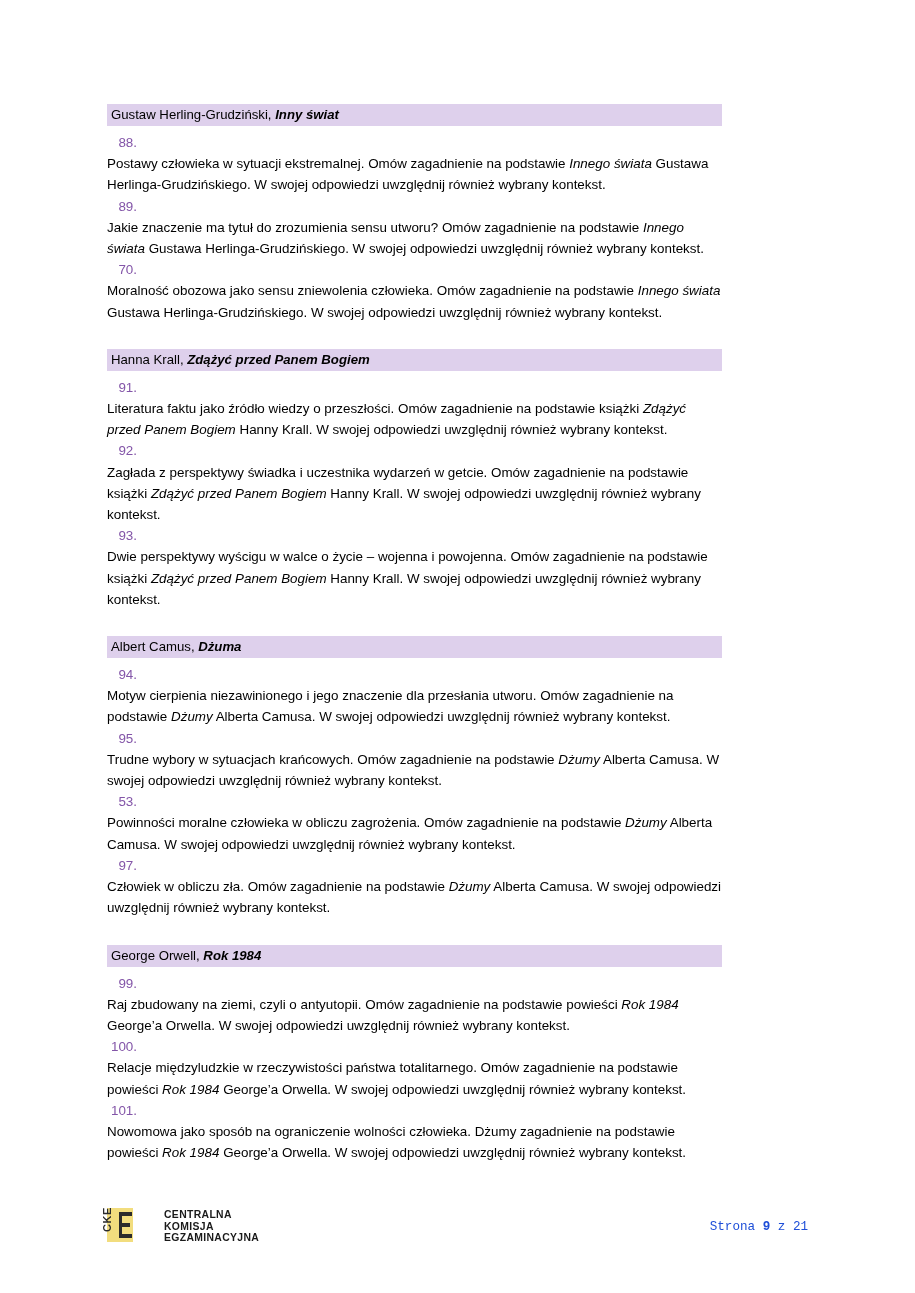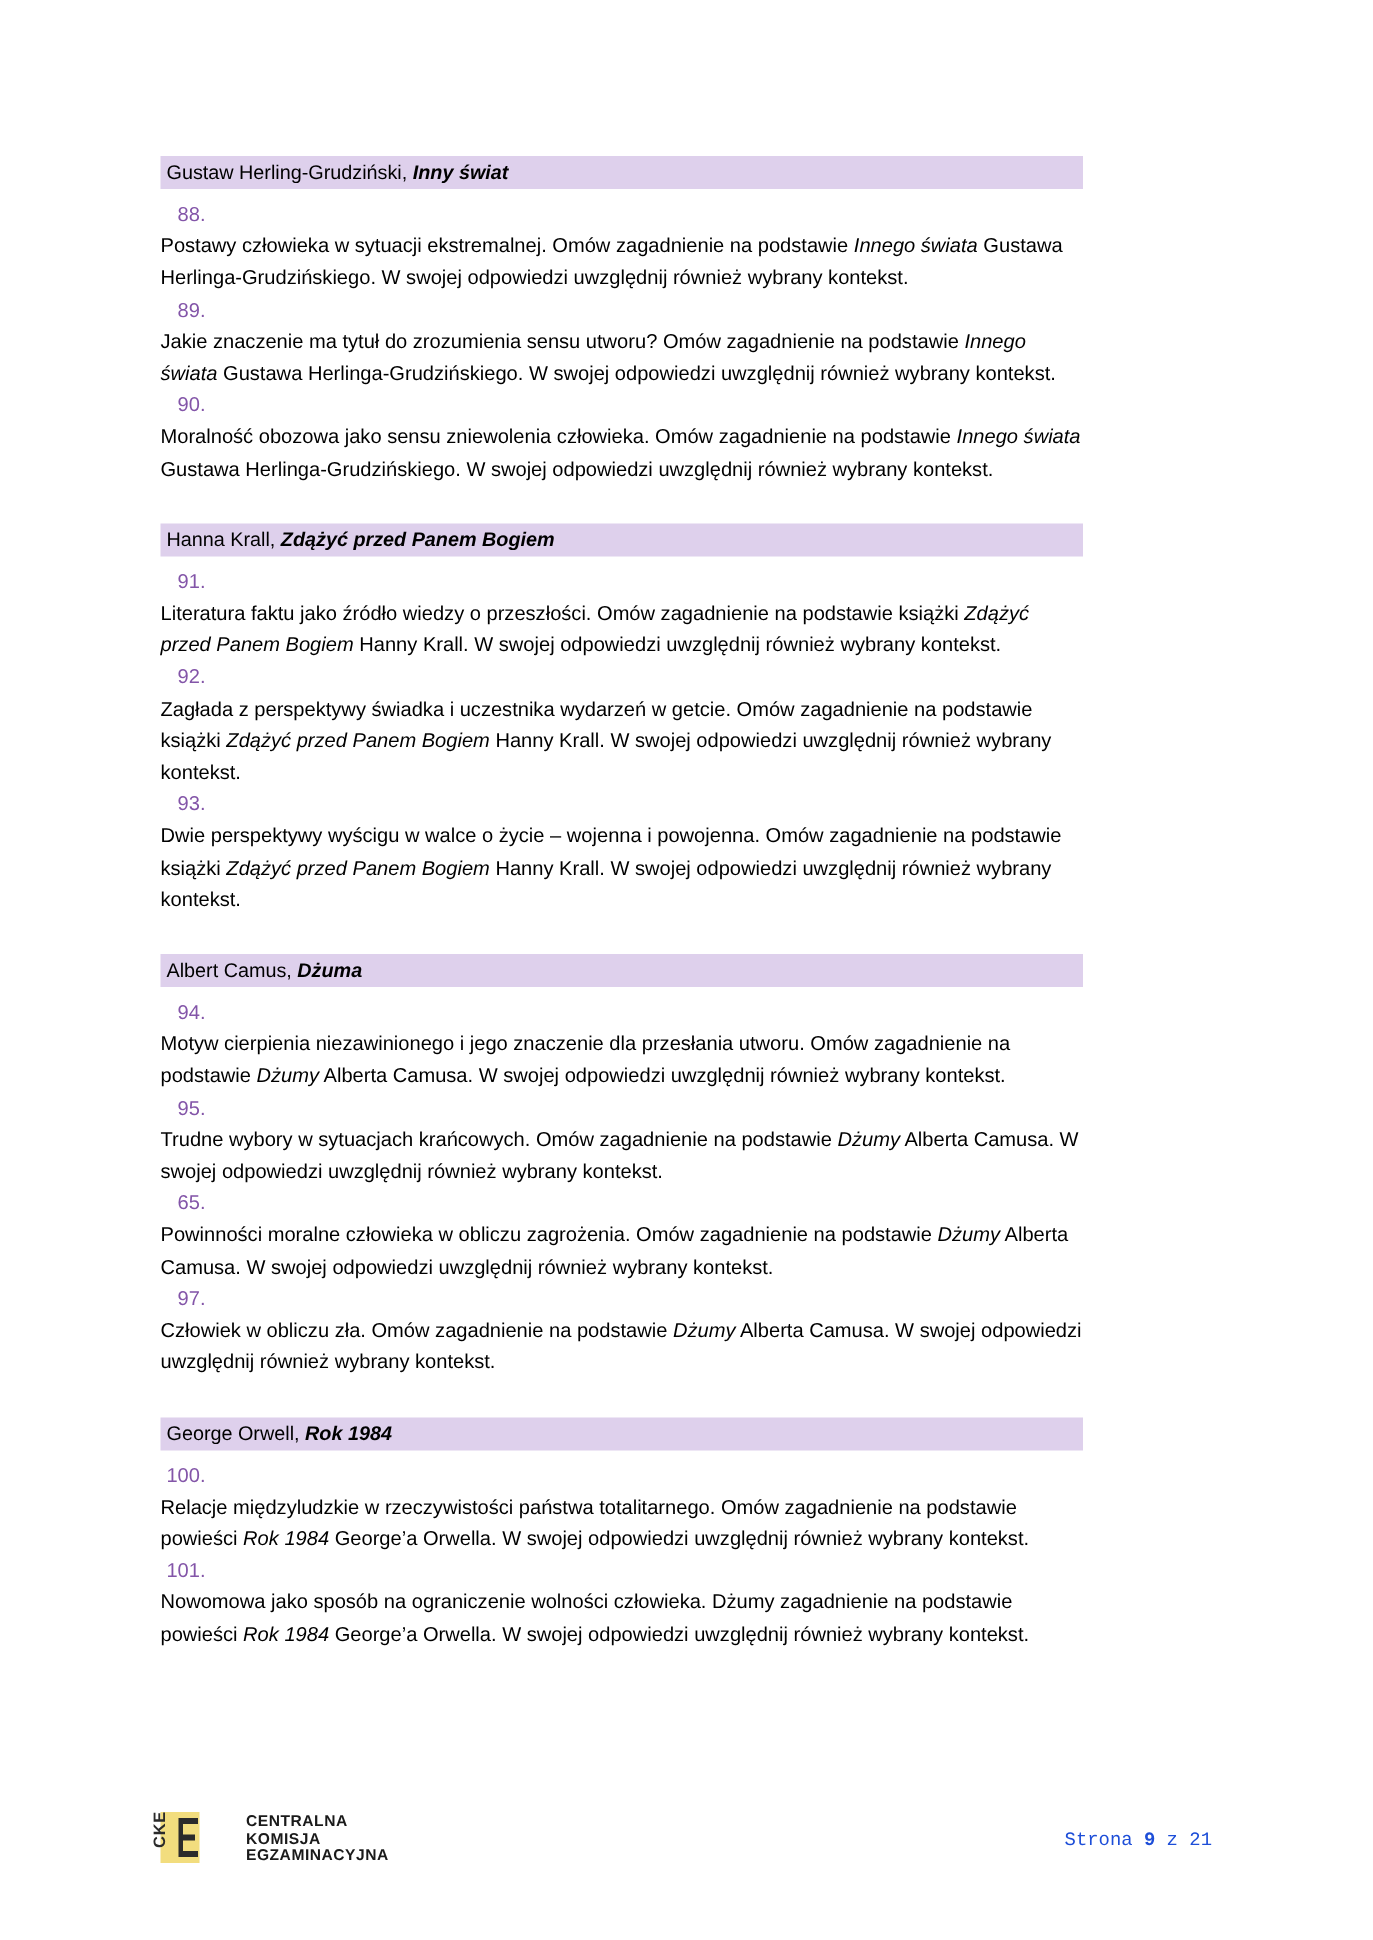--- a/index.html
+++ b/index.html
@@ -155,21 +155,21 @@
         <div class="section-bar"><span class="author">Gustaw Herling-Grudziński, </span><span class="work">Inny świat</span></div>
         <div class="item">
           <div class="item-num">88.</div>
           <div class="item-text"><span>Postawy człowieka w sytuacji ekstremalnej. Omów zagadnienie na podstawie </span><i>Innego świata</i><span> Gustawa Herlinga-Grudzińskiego. W swojej odpowiedzi uwzględnij również wybrany kontekst.</span></div>
         </div>
         <div class="item">
           <div class="item-num">89.</div>
           <div class="item-text"><span>Jakie znaczenie ma tytuł do zrozumienia sensu utworu? Omów zagadnienie na podstawie </span><i>Innego świata</i><span> Gustawa Herlinga-Grudzińskiego. W swojej odpowiedzi uwzględnij również wybrany kontekst.</span></div>
         </div>
         <div class="item">
-          <div class="item-num">90.</div>
+          <div class="item-num">70.</div>
           <div class="item-text"><span>Moralność obozowa jako sensu zniewolenia człowieka. Omów zagadnienie na podstawie </span><i>Innego świata</i><span> Gustawa Herlinga-Grudzińskiego. W swojej odpowiedzi uwzględnij również wybrany kontekst.</span></div>
         </div>
       </div>
       <div class="section">
         <div class="section-bar"><span class="author">Hanna Krall, </span><span class="work">Zdążyć przed Panem Bogiem</span></div>
         <div class="item">
           <div class="item-num">91.</div>
           <div class="item-text"><span>Literatura faktu jako źródło wiedzy o przeszłości. Omów zagadnienie na podstawie książki </span><i>Zdążyć przed Panem Bogiem</i><span> Hanny Krall. W swojej odpowiedzi uwzględnij również wybrany kontekst.</span></div>
         </div>
         <div class="item">
@@ -185,30 +185,34 @@
         <div class="section-bar"><span class="author">Albert Camus, </span><span class="work">Dżuma</span></div>
         <div class="item">
           <div class="item-num">94.</div>
           <div class="item-text"><span>Motyw cierpienia niezawinionego i jego znaczenie dla przesłania utworu. Omów zagadnienie na podstawie </span><i>Dżumy</i><span> Alberta Camusa. W swojej odpowiedzi uwzględnij również wybrany kontekst.</span></div>
         </div>
         <div class="item">
           <div class="item-num">95.</div>
           <div class="item-text"><span>Trudne wybory w sytuacjach krańcowych. Omów zagadnienie na podstawie </span><i>Dżumy</i><span> Alberta Camusa. W swojej odpowiedzi uwzględnij również wybrany kontekst.</span></div>
         </div>
         <div class="item">
-          <div class="item-num">65.</div>
+          <div class="item-num">53.</div>
           <div class="item-text"><span>Powinności moralne człowieka w obliczu zagrożenia. Omów zagadnienie na podstawie </span><i>Dżumy</i><span> Alberta Camusa. W swojej odpowiedzi uwzględnij również wybrany kontekst.</span></div>
         </div>
         <div class="item">
           <div class="item-num">97.</div>
           <div class="item-text"><span>Człowiek w obliczu zła. Omów zagadnienie na podstawie </span><i>Dżumy</i><span> Alberta Camusa. W swojej odpowiedzi uwzględnij również wybrany kontekst.</span></div>
         </div>
       </div>
       <div class="section">
         <div class="section-bar"><span class="author">George Orwell, </span><span class="work">Rok 1984</span></div>
+        <div class="item">
+          <div class="item-num">99.</div>
+          <div class="item-text"><span>Raj zbudowany na ziemi, czyli o antyutopii. Omów zagadnienie na podstawie powieści </span><i>Rok 1984</i><span> George’a Orwella. W swojej odpowiedzi uwzględnij również wybrany kontekst.</span></div>
+        </div>
         <div class="item">
           <div class="item-num">100.</div>
           <div class="item-text"><span>Relacje międzyludzkie w rzeczywistości państwa totalitarnego. Omów zagadnienie na podstawie powieści </span><i>Rok 1984</i><span> George’a Orwella. W swojej odpowiedzi uwzględnij również wybrany kontekst.</span></div>
         </div>
         <div class="item">
           <div class="item-num">101.</div>
           <div class="item-text"><span>Nowomowa jako sposób na ograniczenie wolności człowieka. Dżumy zagadnienie na podstawie powieści </span><i>Rok 1984</i><span> George’a Orwella. W swojej odpowiedzi uwzględnij również wybrany kontekst.</span></div>
         </div>
       </div>
     </div>

